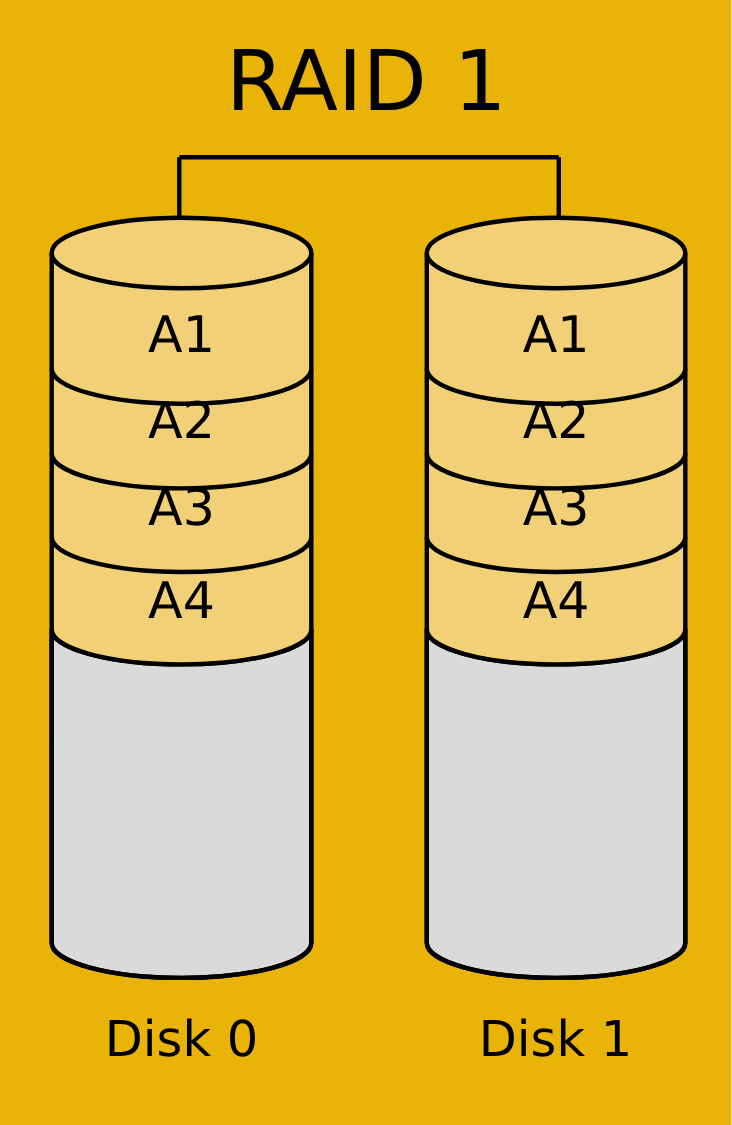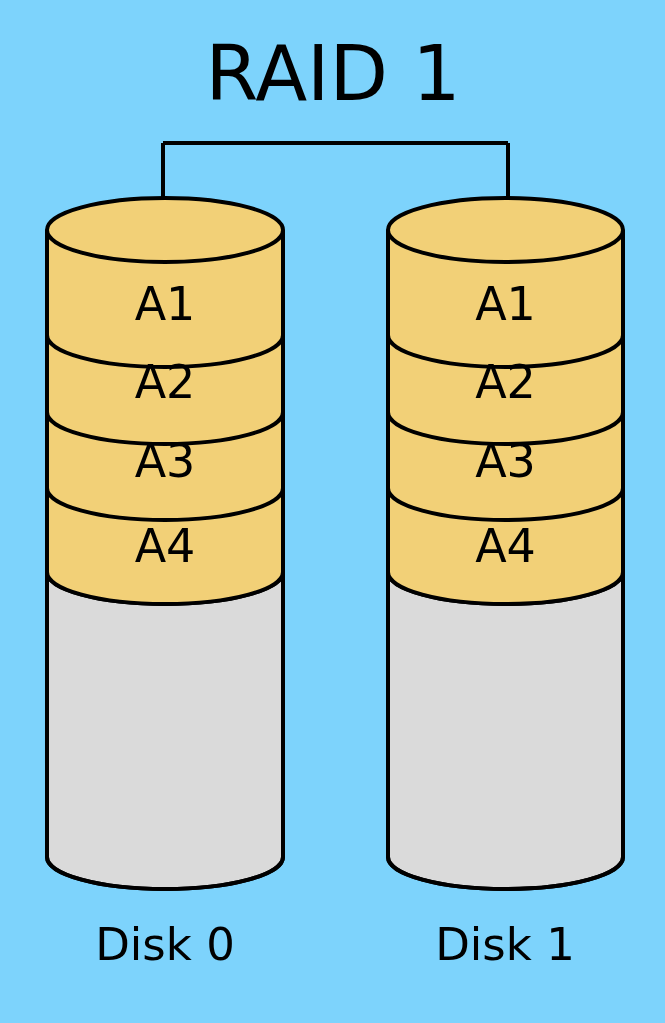--- a/index.html
+++ b/index.html
@@ -11,21 +11,21 @@
   body {
     width: 665px;
     height: 1023px;
     overflow: hidden;
     font-family: "DejaVu Sans", sans-serif;
   }
   #diagram-root {
     position: relative;
     width: 665px;
     height: 1023px;
-    background: #7dd3fc;
+    background: #eab308;
   }
   #raid-svg {
     display: block;
     width: 665px;
     height: 1023px;
   }
   .diagram-title {
     font-family: "DejaVu Sans", sans-serif;
     font-size: 76px;
     fill: #000000;

